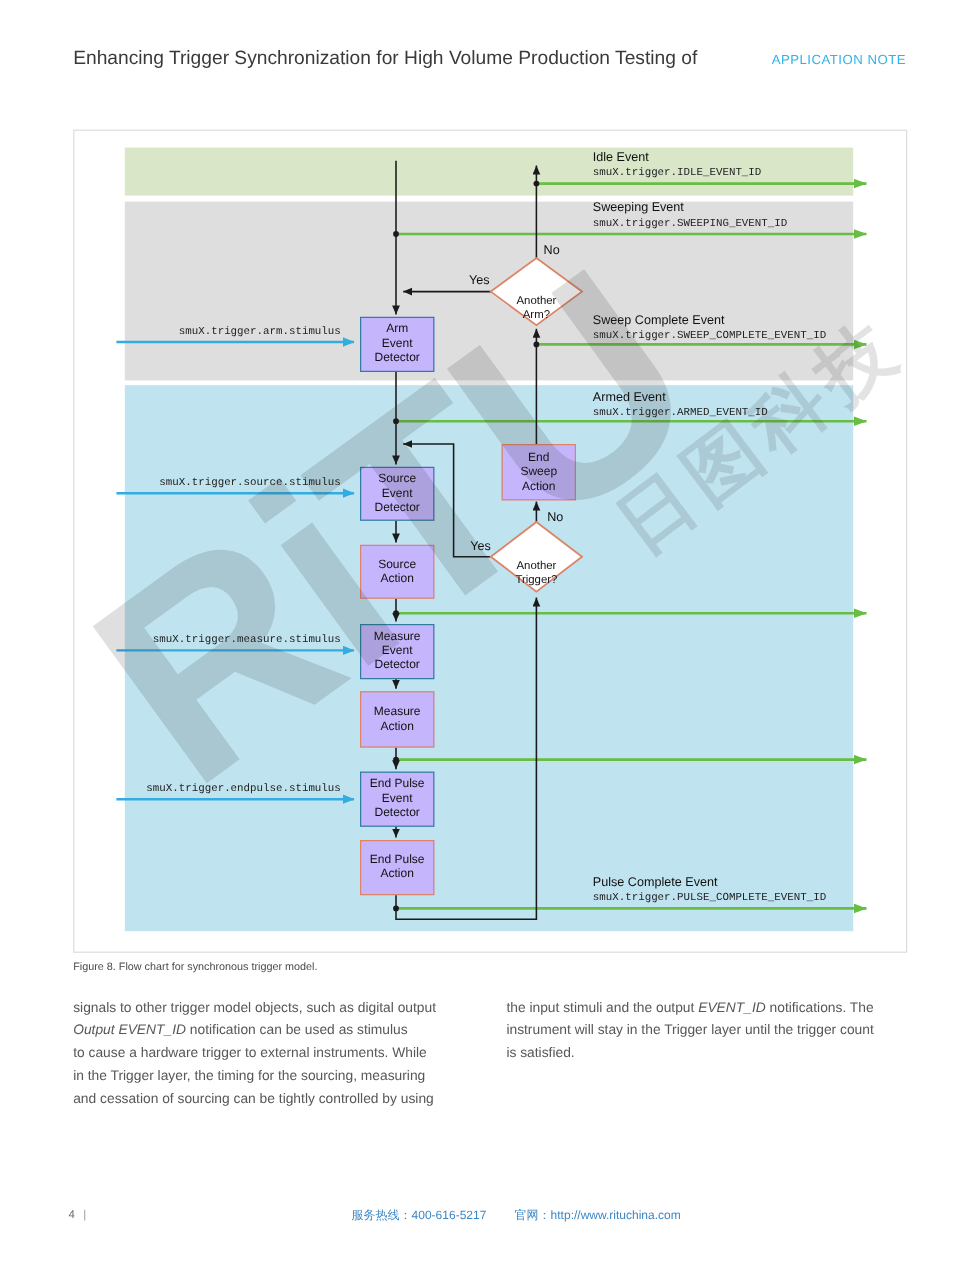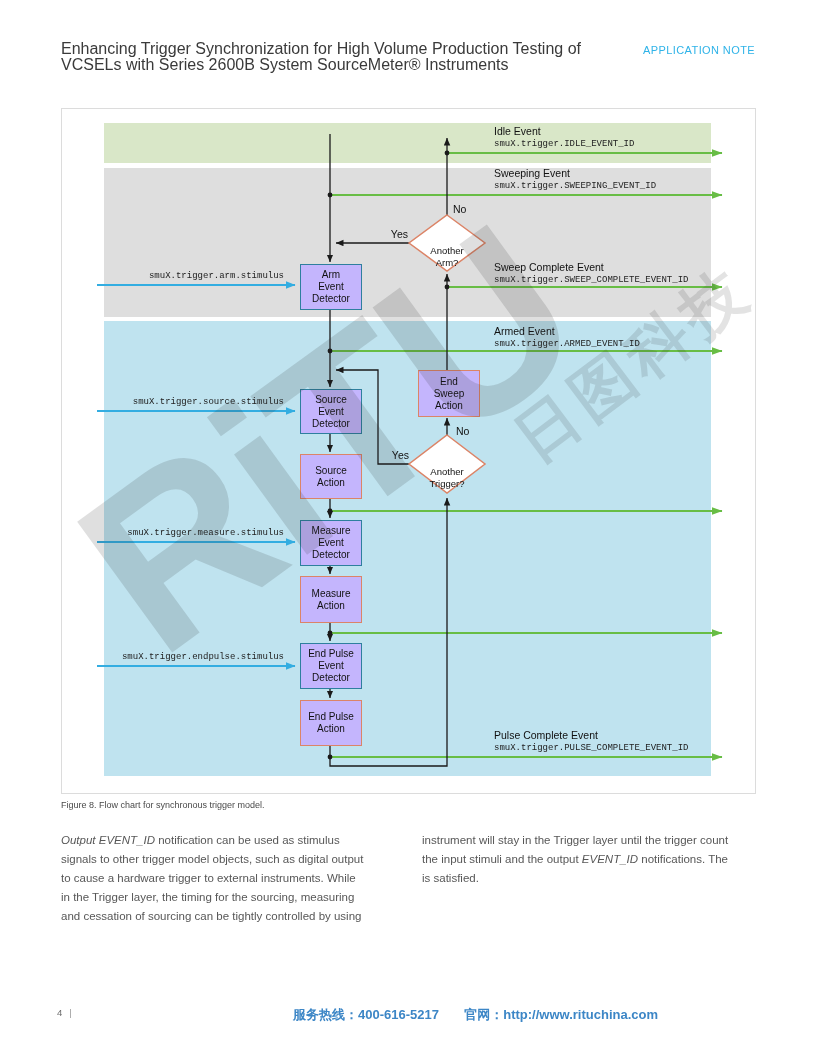--- a/index.html
+++ b/index.html
@@ -45,29 +45,28 @@
           letter-spacing:7px;color:rgba(40,40,40,.13);transform:rotate(-37deg);}
 
   .caption{left:61px;top:800px;font-size:9px;color:#4a4a4a;}
   .col{top:831px;width:334px;font-size:11.5px;line-height:19px;color:#575757;}
   .col em{font-style:italic;}
   .col-left{left:61px;}
   .col-right{left:422px;}
 
   .pagenum{left:57px;top:1007px;font-size:9.5px;color:#6b6b6b;display:flex;gap:7px;align-items:center;}
   .pagenum .bar{color:#9a9a9a;}
-  .footer-blue{left:293px;top:1006px;font-size:13px;font-weight:bold;color:#3c86c6;}
+  .footer-blue{left:293px;top:1006px;font-size:10px;font-weight:normal;color:#3c86c6;}
   .footer-blue .gap{display:inline-block;width:18px;}
 </style>
 </head>
 <body>
 
 <div class="abs doc-title">
   <div>Enhancing Trigger Synchronization for High Volume Production Testing of</div>
-  <div>VCSELs with Series 2600B System SourceMeter® Instruments</div>
 </div>
 <div class="abs appnote">APPLICATION NOTE</div>
 
 <div class="abs figure">
   <div class="band green"></div>
   <div class="band gray"></div>
   <div class="band blue"></div>
 
   <svg class="connectors" width="693" height="684" viewBox="0 0 693 684">
     <defs>
@@ -187,29 +186,29 @@
   <div class="stim" style="top:419px">smuX.trigger.measure.stimulus</div>
   <div class="stim" style="top:543px">smuX.trigger.endpulse.stimulus</div>
 
   <div class="wm wm-latin">RiTU</div>
   <div class="wm wm-cjk">日图科技</div>
 </div>
 
 <div class="abs caption">Figure 8. Flow chart for synchronous trigger model.</div>
 
 <div class="abs col col-left">
+    <div><span>signals to other trigger model objects, such as digital output</span></div>
     <div><em>Output EVENT_ID</em><span> notification can be used as stimulus</span></div>
-    <div><span>signals to other trigger model objects, such as digital output</span></div>
     <div><span>to cause a hardware trigger to external instruments. While</span></div>
     <div><span>in the Trigger layer, the timing for the sourcing, measuring</span></div>
     <div><span>and cessation of sourcing can be tightly controlled by using</span></div>
   </div>
 <div class="abs col col-right">
+    <div><span>the input stimuli and the output </span><em>EVENT_ID</em><span> notifications. The</span></div>
     <div><span>instrument will stay in the Trigger layer until the trigger count</span></div>
-    <div><span>the input stimuli and the output </span><em>EVENT_ID</em><span> notifications. The</span></div>
     <div><span>is satisfied.</span></div>
   </div>
 
 <div class="abs pagenum">
   <span>4</span>
   <span class="bar">|</span>
 </div>
 <div class="abs footer-blue">
   <span>服务热线：400-616-5217</span>
   <span class="gap"></span>

